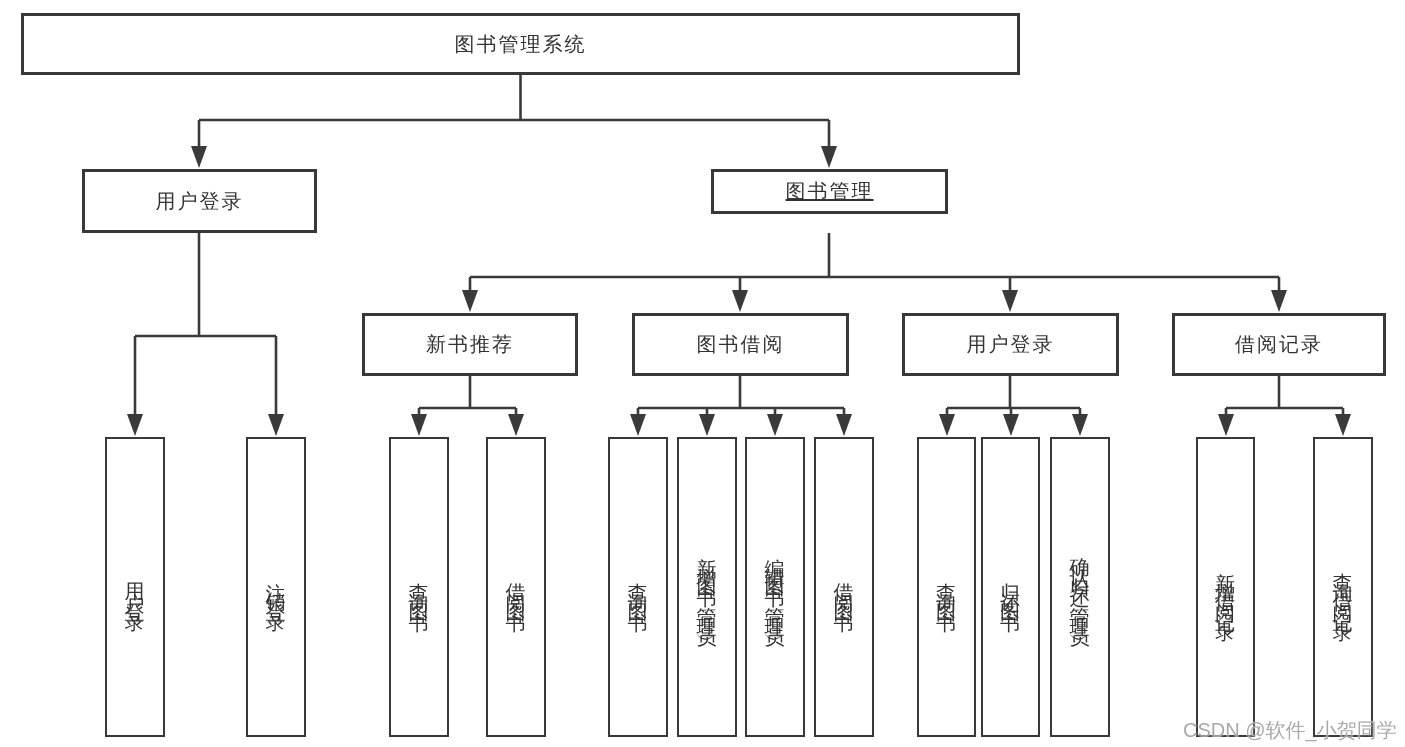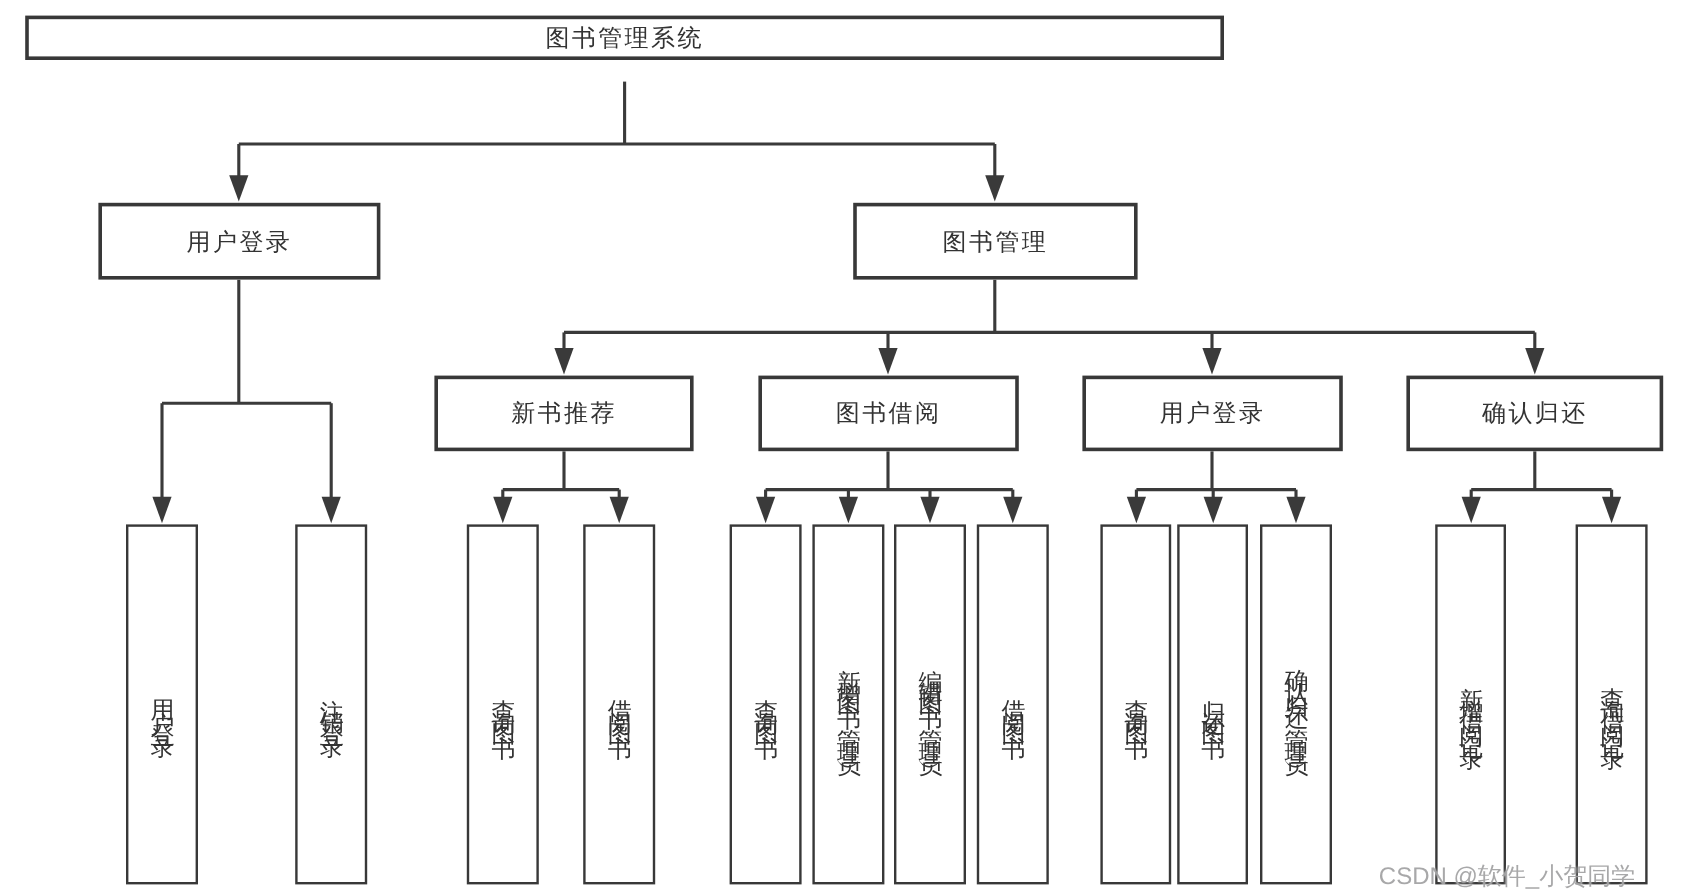--- a/index.html
+++ b/index.html
@@ -52,21 +52,21 @@
   .vlabel {
     writing-mode: vertical-rl;
     text-orientation: mixed;
     font-size: 20px;
     letter-spacing: 10px;
     line-height: 1;
     color: #333333;
   }
   .watermark {
     position: absolute;
-    left: 1149px;
+    left: 1183px;
     top: 717px;
     z-index: 3;
     font-size: 20px;
     color: rgba(158, 158, 160, 0.9);
     white-space: nowrap;
     text-shadow: 0 0 2px rgba(255,255,255,0.9);
   }
 </style>
 </head>
 <body>
@@ -140,42 +140,42 @@
   <g>
     <path d="M1279 376 V408"></path>
     <path d="M1226 408 H1343"></path>
     <path d="M1226 408 V418"></path>
       <polygon points="1218,414 1234,414 1226,436"></polygon>
     <path d="M1343 408 V418"></path>
       <polygon points="1335,414 1351,414 1343,436"></polygon>
   </g>
 </svg>
 
-<div class="box" style="left:21px; top:13px; width:999px; height:37px;align-items:center;">
+<div class="box" style="left:21px; top:13px; width:999px; height:62px;align-items:center;">
   <span class="hlabel">图书管理系统</span>
 </div>
 
 <div class="box" style="left:82px; top:169px; width:235px; height:64px;">
   <span class="hlabel">用户登录</span>
 </div>
-<div class="box" style="left:711px; top:169px; width:237px; height:64px;">
+<div class="box" style="left:711px; top:169px; width:237px; height:45px;text-decoration:underline;">
   <span class="hlabel">图书管理</span>
 </div>
 
 <div class="box" style="left:362px; top:313px; width:216px; height:63px;">
   <span class="hlabel">新书推荐</span>
 </div>
 <div class="box" style="left:632px; top:313px; width:217px; height:63px;text-align:right;">
   <span class="hlabel">图书借阅</span>
 </div>
 <div class="box" style="left:902px; top:313px; width:217px; height:63px;">
   <span class="hlabel">用户登录</span>
 </div>
 <div class="box" style="left:1172px; top:313px; width:214px; height:63px;">
-  <span class="hlabel">确认归还</span>
+  <span class="hlabel">借阅记录</span>
 </div>
 
 <div class="box leaf" style="left:105px; top:437px; width:60px; height:300px;">
   <span class="vlabel">用户登录</span>
 </div>
 <div class="box leaf" style="left:246px; top:437px; width:60px; height:300px;">
   <span class="vlabel">注销登录</span>
 </div>
 
 <div class="box leaf" style="left:389px; top:437px; width:60px; height:300px;">

